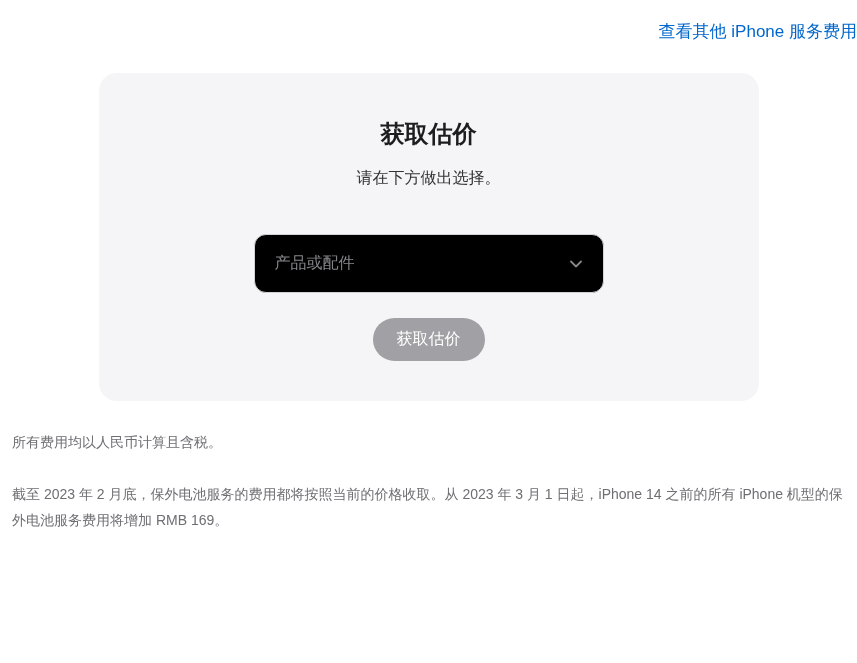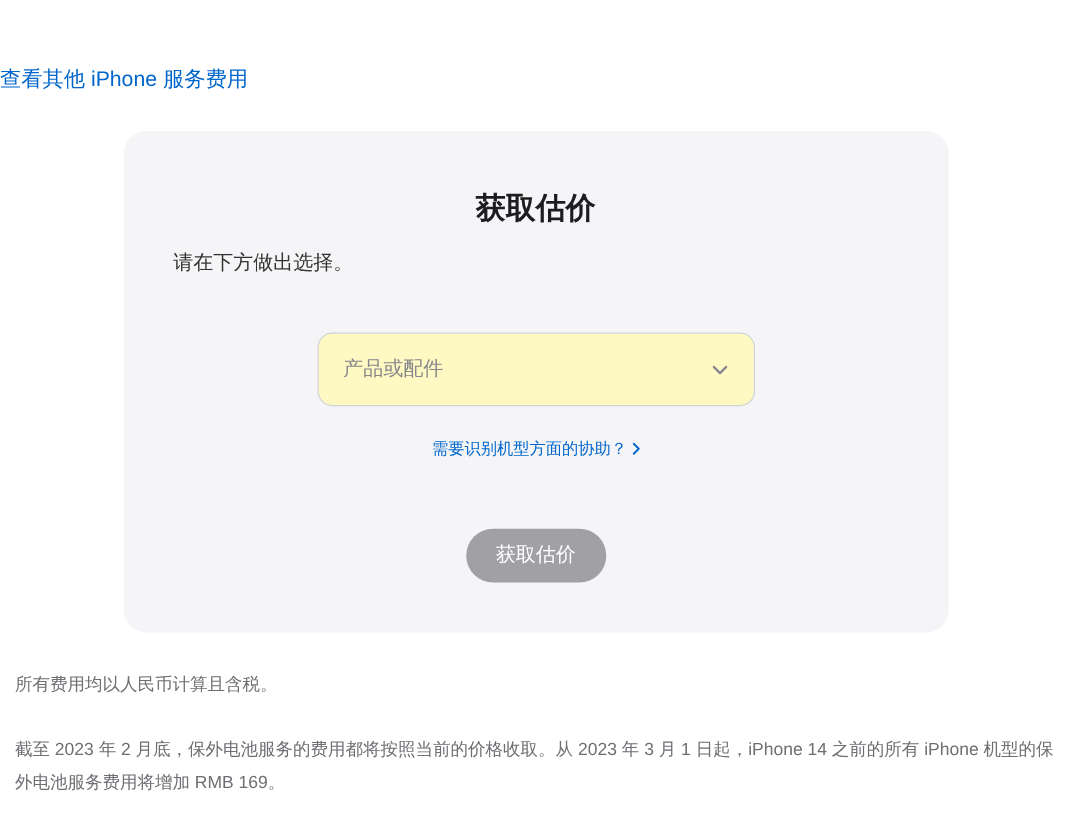--- a/index.html
+++ b/index.html
@@ -8,22 +8,22 @@
       box-sizing: border-box;
     }
     body {
       font-family: -apple-system, BlinkMacSystemFont, "Segoe UI", "Helvetica Neue", Arial, sans-serif;
       background: #fff;
       width: 857px;
       height: 663px;
       position: relative;
     }
     .top-link {
-      text-align: left;
-      padding-top: 52px;
+      text-align: right;
+      padding-top: 20px;
       padding-bottom: 30px;
     }
     .top-link a {
       color: #0066cc;
       text-decoration: none;
       font-size: 17px;
       cursor: pointer;
     }
     .card {
       width: 660px;
@@ -33,33 +33,33 @@
       padding: 45px 40px 40px 40px;
     }
     .card-title {
       text-align: center;
       font-size: 24px;
       font-weight: 600;
       color: #1d1d1f;
       margin-bottom: 18px;
     }
     .card-subtitle {
-      text-align: left;
+      text-align: center;
       font-size: 16px;
       color: #333;
       margin-bottom: 45px;
     }
     .select-wrapper {
       width: 350px;
       margin: 0 auto 25px auto;
       position: relative;
     }
     .select-box {
       width: 100%;
-      background: #fef9c3;
+      background: #000000;
       border: 1px solid #d2d2d7;
       border-radius: 12px;
       padding: 18px 20px;
       font-size: 16px;
       color: #86868b;
       cursor: pointer;
       display: flex;
       justify-content: space-between;
       align-items: center;
     }
@@ -137,30 +137,20 @@
       <span>产品或配件</span>
       <span class="chevron">
         <svg viewBox="0 0 12 8" fill="none">
             <path d="M1 1.5L6 6.5L11 1.5" stroke="#86868b" stroke-width="1.8" stroke-linecap="round" stroke-linejoin="round"></path>
           </svg>
       </span>
     </div>
   </div>
 
 
-  <div class="help-link-wrapper">
-    <a class="help-link">
-      <span>需要识别机型方面的协助？</span>
-      <span class="chevron-right">
-        <svg viewBox="0 0 6 10" fill="none">
-            <path d="M1 1L5 5L1 9" stroke="#0066cc" stroke-width="1.5" stroke-linecap="round" stroke-linejoin="round"></path>
-          </svg>
-      </span>
-    </a>
-  </div>
 
   <div class="submit-wrapper">
     <button class="submit-button">获取估价</button>
   </div>
 </div>
 
 <div class="footer-text">
   <p class="footer-p1">所有费用均以人民币计算且含税。</p>
   <div class="footer-p2">
     <p>截至 2023 年 2 月底，保外电池服务的费用都将按照当前的价格收取。从 2023 年 3 月 1 日起，iPhone 14 之前的所有 iPhone 机型的保外电池服务费用将增加 RMB 169。</p>

